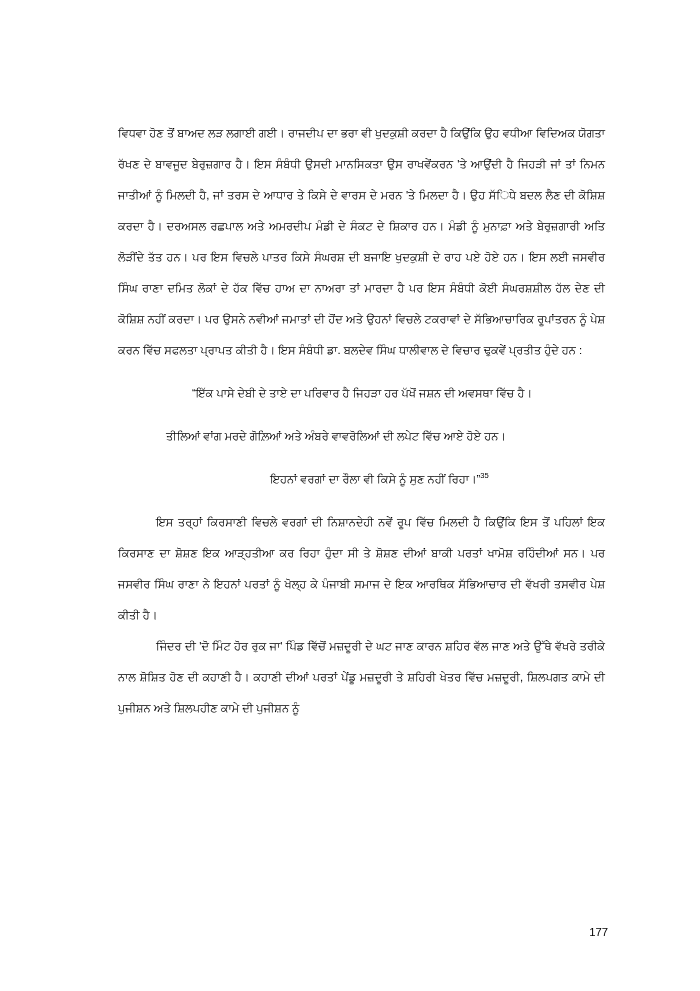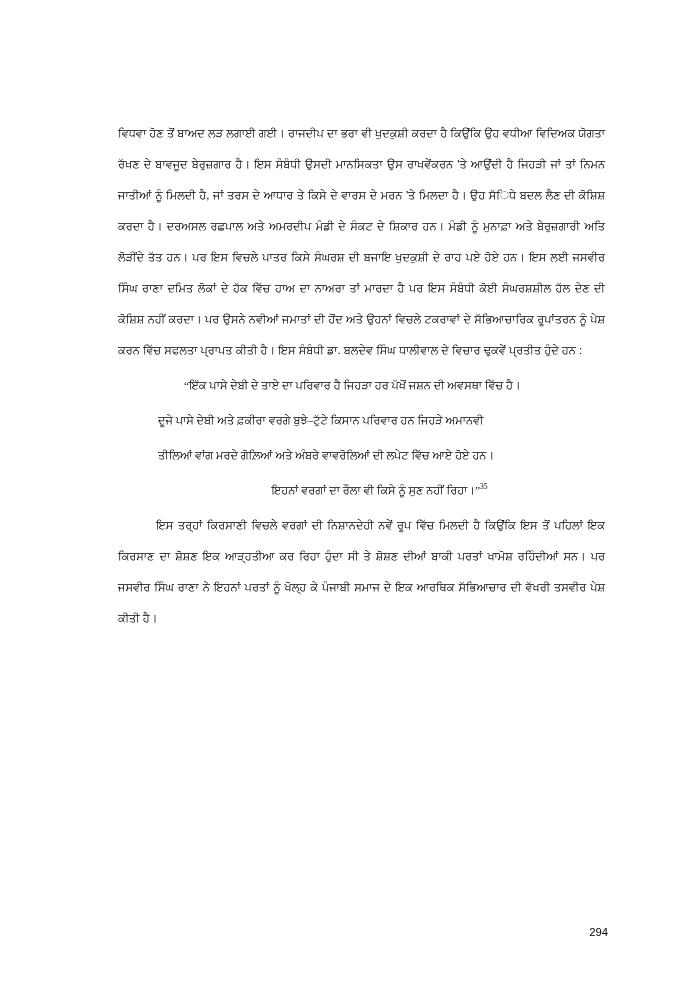--- a/index.html
+++ b/index.html
@@ -35,23 +35,22 @@
     text-align: justify;
   }
   .para.noindent {
     text-indent: 0;
   }
   .quote-block {
     margin: 0;
     padding-left: 36px;
   }
   .quote-line {
-    margin: 4px;
+    margin: 12px;
     text-align: justify;
-    font-family: Liberation Serif, serif;
   }
   .quote-line.first {
     text-indent: 26px;
   }
   .quote-line.last {
     text-align: center;
   }
   sup {
     font-size: 7.6px;
     vertical-align: super;
@@ -69,24 +68,24 @@
 </head>
 <body>
 
 <div class="page">
   <div class="body-text">
 
     <p class="para noindent">ਵਿਧਵਾ ਹੋਣ ਤੋਂ ਬਾਅਦ ਲੜ ਲਗਾਈ ਗਈ। ਰਾਜਦੀਪ ਦਾ ਭਰਾ ਵੀ ਖੁਦਕੁਸ਼ੀ ਕਰਦਾ ਹੈ ਕਿਉਂਕਿ ਉਹ ਵਧੀਆ ਵਿਦਿਅਕ ਯੋਗਤਾ ਰੱਖਣ ਦੇ ਬਾਵਜੂਦ ਬੇਰੁਜ਼ਗਾਰ ਹੈ। ਇਸ ਸੰਬੰਧੀ ਉਸਦੀ ਮਾਨਸਿਕਤਾ ਉਸ ਰਾਖਵੇਂਕਰਨ 'ਤੇ ਆਉਂਦੀ ਹੈ ਜਿਹੜੀ ਜਾਂ ਤਾਂ ਨਿਮਨ ਜਾਤੀਆਂ ਨੂੰ ਮਿਲਦੀ ਹੈ, ਜਾਂ ਤਰਸ ਦੇ ਆਧਾਰ ਤੇ ਕਿਸੇ ਦੇ ਵਾਰਸ ਦੇ ਮਰਨ 'ਤੇ ਮਿਲਦਾ ਹੈ। ਉਹ ਸੱਿਧੇ ਬਦਲ ਲੈਣ ਦੀ ਕੋਸ਼ਿਸ਼ ਕਰਦਾ ਹੈ। ਦਰਅਸਲ ਰਛਪਾਲ ਅਤੇ ਅਮਰਦੀਪ ਮੰਡੀ ਦੇ ਸੰਕਟ ਦੇ ਸ਼ਿਕਾਰ ਹਨ। ਮੰਡੀ ਨੂੰ ਮੁਨਾਫ਼ਾ ਅਤੇ ਬੇਰੁਜ਼ਗਾਰੀ ਅਤਿ ਲੋੜੀਂਦੇ ਤੱਤ ਹਨ। ਪਰ ਇਸ ਵਿਚਲੇ ਪਾਤਰ ਕਿਸੇ ਸੰਘਰਸ਼ ਦੀ ਬਜਾਇ ਖੁਦਕੁਸ਼ੀ ਦੇ ਰਾਹ ਪਏ ਹੋਏ ਹਨ। ਇਸ ਲਈ ਜਸਵੀਰ ਸਿੰਘ ਰਾਣਾ ਦਮਿਤ ਲੋਕਾਂ ਦੇ ਹੱਕ ਵਿੱਚ ਹਾਅ ਦਾ ਨਾਅਰਾ ਤਾਂ ਮਾਰਦਾ ਹੈ ਪਰ ਇਸ ਸੰਬੰਧੀ ਕੋਈ ਸੰਘਰਸ਼ਸ਼ੀਲ ਹੱਲ ਦੇਣ ਦੀ ਕੋਸ਼ਿਸ਼ ਨਹੀਂ ਕਰਦਾ। ਪਰ ਉਸਨੇ ਨਵੀਆਂ ਜਮਾਤਾਂ ਦੀ ਹੋਂਦ ਅਤੇ ਉਹਨਾਂ ਵਿਚਲੇ ਟਕਰਾਵਾਂ ਦੇ ਸੱਭਿਆਚਾਰਿਕ ਰੂਪਾਂਤਰਨ ਨੂੰ ਪੇਸ਼ ਕਰਨ ਵਿੱਚ ਸਫਲਤਾ ਪ੍ਰਾਪਤ ਕੀਤੀ ਹੈ। ਇਸ ਸੰਬੰਧੀ ਡਾ. ਬਲਦੇਵ ਸਿੰਘ ਧਾਲੀਵਾਲ ਦੇ ਵਿਚਾਰ ਢੁਕਵੇਂ ਪ੍ਰਤੀਤ ਹੁੰਦੇ ਹਨ :</p>
 
     <div class="quote-block">
       <p class="quote-line first">“ਇੱਕ ਪਾਸੇ ਦੇਬੀ ਦੇ ਤਾਏ ਦਾ ਪਰਿਵਾਰ ਹੈ ਜਿਹੜਾ ਹਰ ਪੱਖੋਂ ਜਸ਼ਨ ਦੀ ਅਵਸਥਾ ਵਿੱਚ ਹੈ।</p>
-      <p class="quote-line">ਦੂਜੇ ਪਾਸੇ ਦੇਬੀ ਅਤੇ ਫ਼ਕੀਰਾ ਵਰਗੇ ਬੁਝੇ–ਟੁੱਟੇ ਕਿਸਾਨ ਪਰਿਵਾਰ ਹਨ ਜਿਹੜੇ ਅਮਾਨਵੀ</p>
       <p class="quote-line">ਤੀਲਿਆਂ ਵਾਂਗ ਮਰਦੇ ਗੋਲ਼ਿਆਂ ਅਤੇ ਅੰਬਰੇ ਵਾਵਰੋਲਿਆਂ ਦੀ ਲਪੇਟ ਵਿੱਚ ਆਏ ਹੋਏ ਹਨ।</p>
       <p class="quote-line last"><span>ਇਹਨਾਂ ਵਰਗਾਂ ਦਾ ਰੌਲਾ ਵੀ ਕਿਸੇ ਨੂੰ ਸੁਣ ਨਹੀਂ ਰਿਹਾ।”</span><sup>35</sup></p>
     </div>
 
     <p class="para">ਇਸ ਤਰ੍ਹਾਂ ਕਿਰਸਾਣੀ ਵਿਚਲੇ ਵਰਗਾਂ ਦੀ ਨਿਸ਼ਾਨਦੇਹੀ ਨਵੇਂ ਰੂਪ ਵਿੱਚ ਮਿਲਦੀ ਹੈ ਕਿਉਂਕਿ ਇਸ ਤੋਂ ਪਹਿਲਾਂ ਇਕ ਕਿਰਸਾਣ ਦਾ ਸ਼ੋਸ਼ਣ ਇਕ ਆੜ੍ਹਤੀਆ ਕਰ ਰਿਹਾ ਹੁੰਦਾ ਸੀ ਤੇ ਸ਼ੋਸ਼ਣ ਦੀਆਂ ਬਾਕੀ ਪਰਤਾਂ ਖਾਮੋਸ਼ ਰਹਿੰਦੀਆਂ ਸਨ। ਪਰ ਜਸਵੀਰ ਸਿੰਘ ਰਾਣਾ ਨੇ ਇਹਨਾਂ ਪਰਤਾਂ ਨੂੰ ਖੋਲ੍ਹ ਕੇ ਪੰਜਾਬੀ ਸਮਾਜ ਦੇ ਇਕ ਆਰਥਿਕ ਸੱਭਿਆਚਾਰ ਦੀ ਵੱਖਰੀ ਤਸਵੀਰ ਪੇਸ਼ ਕੀਤੀ ਹੈ।</p>
 
+    <p class="para">ਜਿੰਦਰ ਦੀ 'ਦੋ ਮਿੰਟ ਹੋਰ ਰੁਕ ਜਾ' ਪਿੰਡ ਵਿੱਚੋਂ ਮਜ਼ਦੂਰੀ ਦੇ ਘਟ ਜਾਣ ਕਾਰਨ ਸ਼ਹਿਰ ਵੱਲ ਜਾਣ ਅਤੇ ਉੱਥੇ ਵੱਖਰੇ ਤਰੀਕੇ ਨਾਲ ਸ਼ੋਸ਼ਿਤ ਹੋਣ ਦੀ ਕਹਾਣੀ ਹੈ। ਕਹਾਣੀ ਦੀਆਂ ਪਰਤਾਂ ਪੇਂਡੂ ਮਜ਼ਦੂਰੀ ਤੇ ਸ਼ਹਿਰੀ ਖੇਤਰ ਵਿੱਚ ਮਜ਼ਦੂਰੀ, ਸ਼ਿਲਪਗਤ ਕਾਮੇ ਦੀ ਪੁਜੀਸ਼ਨ ਅਤੇ ਸ਼ਿਲਪਹੀਣ ਕਾਮੇ ਦੀ ਪੁਜੀਸ਼ਨ ਨੂੰ</p>
 
   </div>
 </div>
 
-<div class="page-number">294</div>
+<div class="page-number">177</div>
 
 </body></html>

